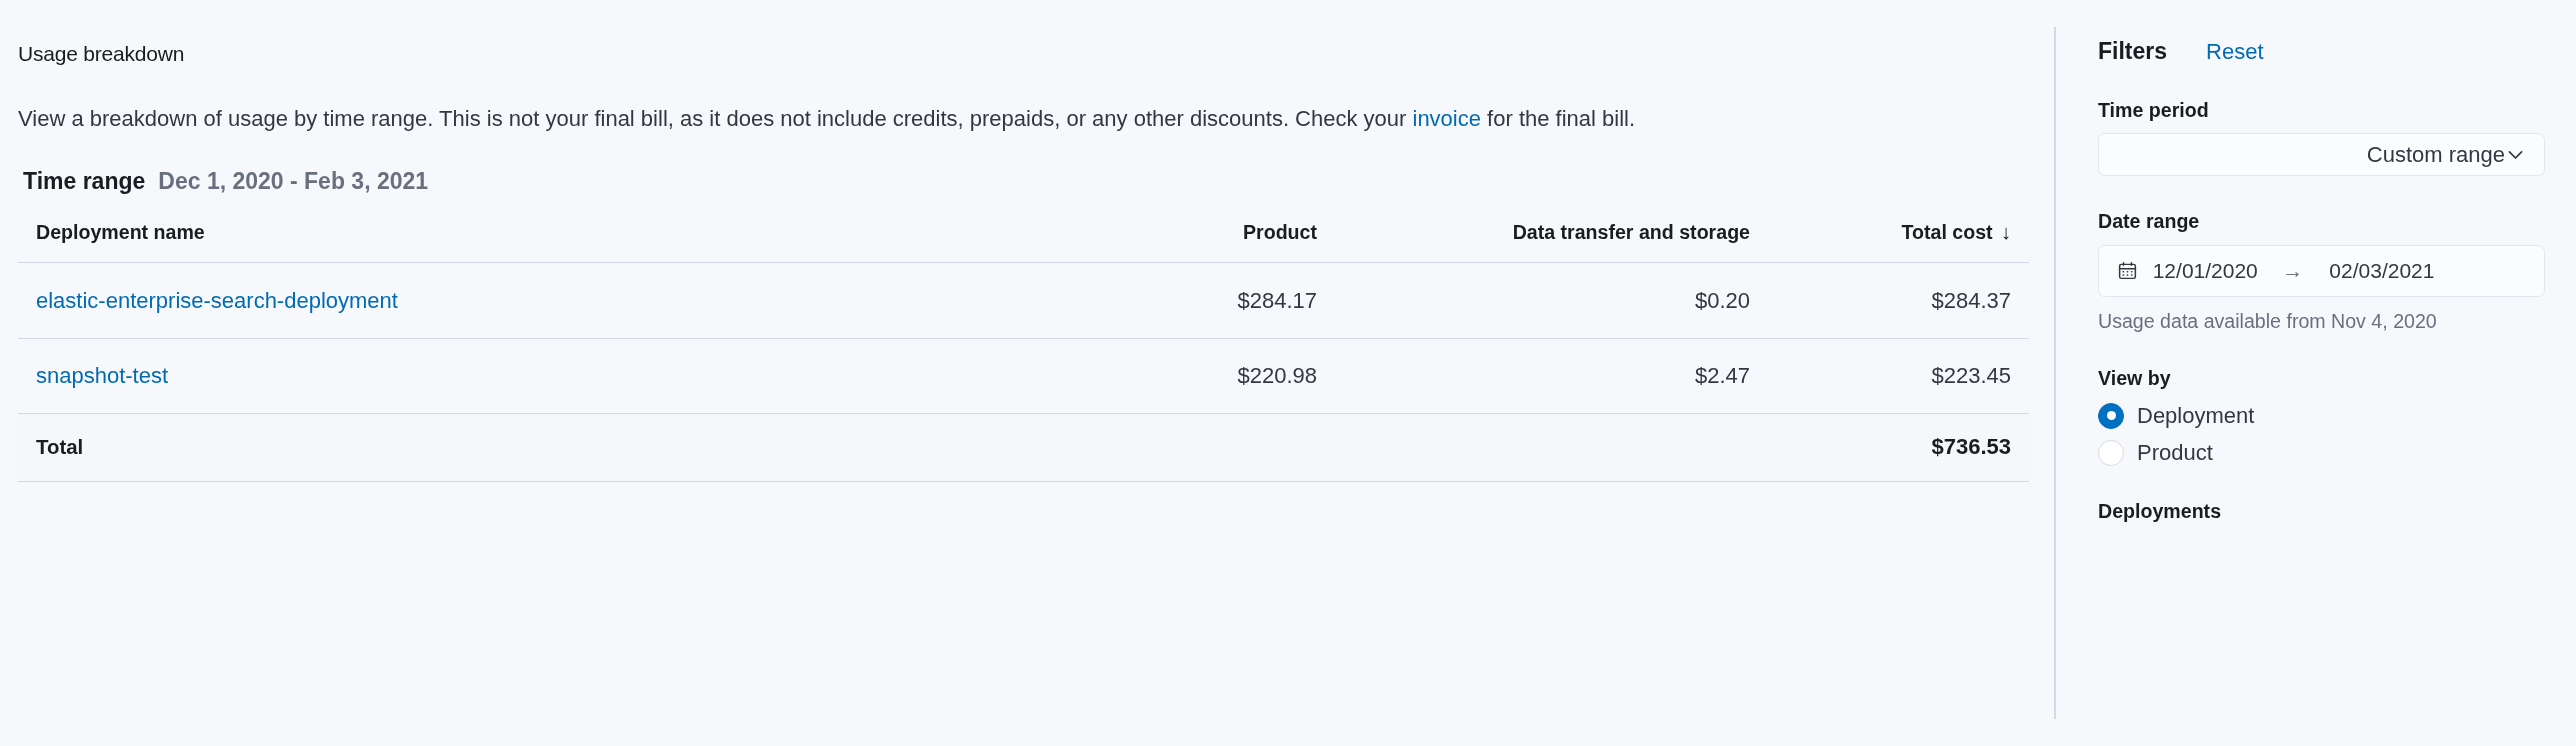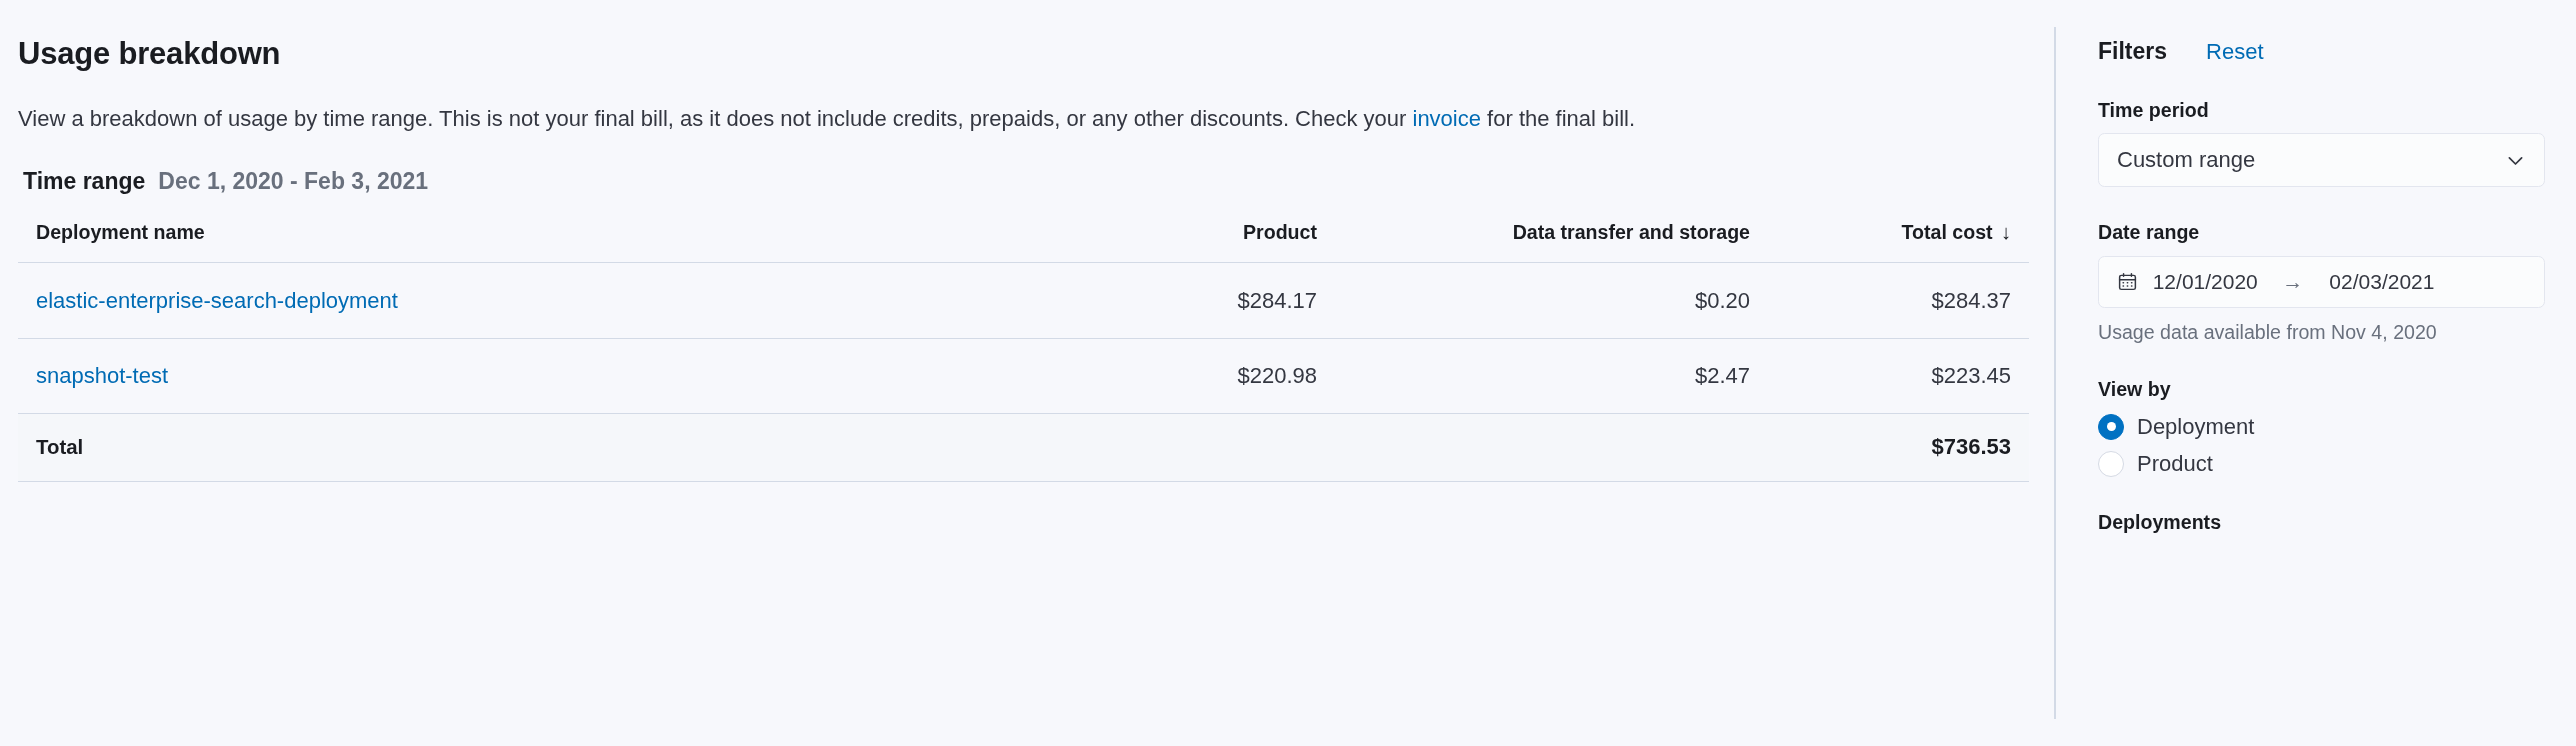--- a/index.html
+++ b/index.html
@@ -27,22 +27,22 @@
     width: 2057px;
     flex: 0 0 2057px;
     padding: 0;
     position: relative;
     box-sizing: border-box;
   }
   .main-inner {
     padding: 36px 0 0 18px;
   }
   .page-title {
-    font-size: 31px;
-    font-weight: 700;
+    font-size: 21px;
+    font-weight: 400;
     color: #1a1c21;
     letter-spacing: -0.2px;
     margin: 0;
     line-height: 36px;
   }
   .page-desc {
     margin: 33px 0 0 0;
     font-size: 22px;
     line-height: 28px;
     color: #343741;
@@ -161,28 +161,29 @@
   .field-group { margin-top: 34px; }
   .field-label {
     font-size: 19.6px;
     font-weight: 700;
     color: #1a1c21;
     display: block;
     margin-bottom: 11.4px;
   }
   .select-box {
     position: relative;
-    height: 54px;
+    height: 43px;
     background: #FBFCFD;
     border: 1.6px solid #E3E6EF;
     border-radius: 6.5px;
     display: flex;
     align-items: center;
     padding: 12px 18px;
     box-sizing: border-box;
+    text-align: right;
   }
   .select-value {
     font-size: 22px;
     color: #343741;
     flex: 1 1 auto;
   }
   .chev {
     width: 21px;
     height: 21px;
     flex: 0 0 auto;

